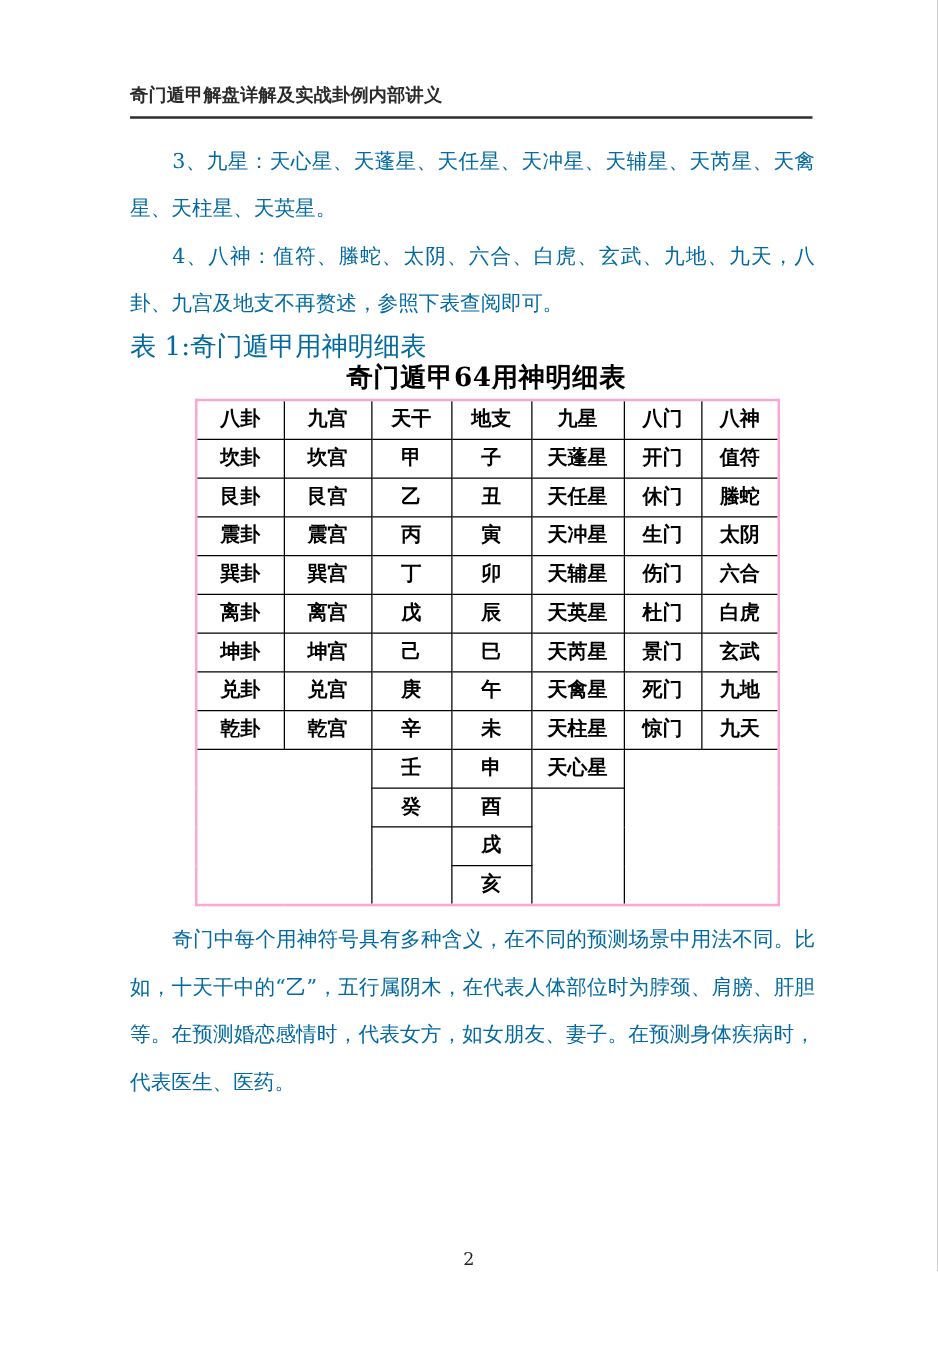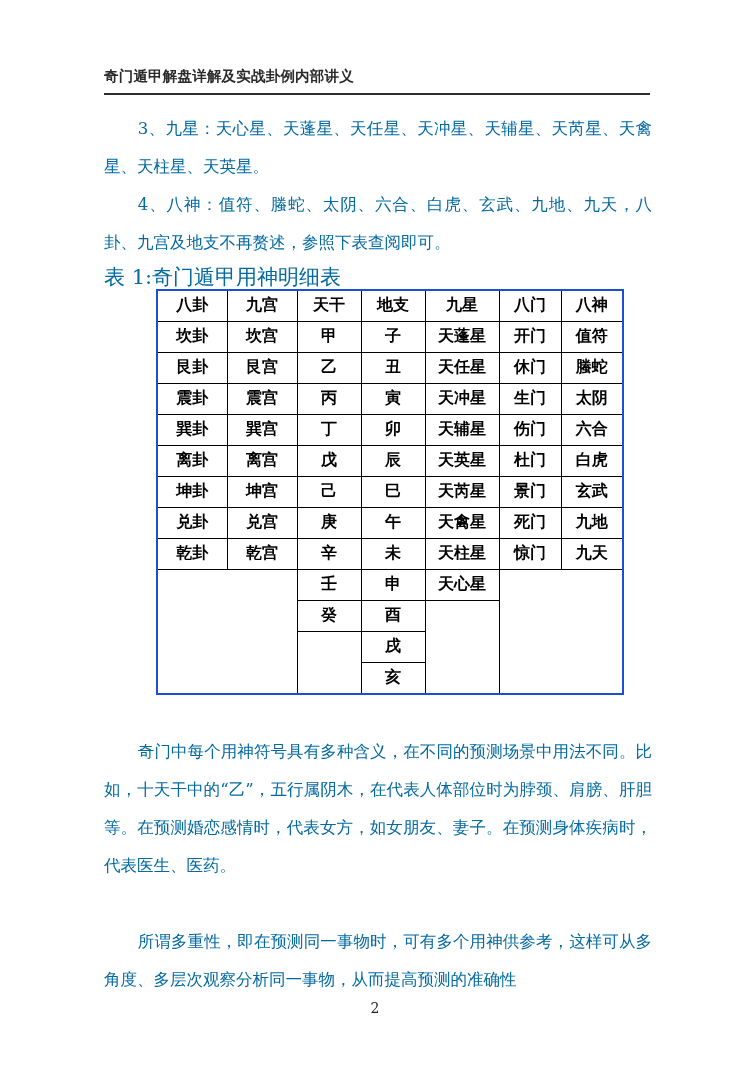--- a/index.html
+++ b/index.html
@@ -85,21 +85,21 @@
     text-align: center;
     color: #000;
     letter-spacing: 0.5px;
     padding-bottom: 4px;
     line-height: 26px;
   }
   table.mx {
     border-collapse: collapse;
     width: 466px;
     table-layout: fixed;
-    border: 2px solid #1d4ed8;
+    border: 2px solid #f9a8d4;
   }
   table.mx td {
     border: 1px solid #000;
     height: 26px;
     text-align: center;
     vertical-align: middle;
     font-family: "DejaVu Serif", serif;
     font-size: 16px;
     font-weight: 600;
     color: #000;
@@ -137,20 +137,21 @@
     <div class="doc-header">奇门遁甲解盘详解及实战卦例内部讲义</div>
     <div class="header-rule"></div>
 
     <div class="body-text indent2 p-n3">3、九星：天心星、天蓬星、天任星、天冲星、天辅星、天芮星、天禽星、天柱星、天英星。</div>
 
     <div class="body-text indent2 p-n4">4、八神：值符、螣蛇、太阴、六合、白虎、玄武、九地、九天，八卦、九宫及地支不再赘述，参照下表查阅即可。</div>
 
     <div class="body-text p-tbl">表 1:奇门遁甲用神明细表</div>
 
     <div class="table-wrap">
+      <div class="tbl-title">奇门遁甲64用神明细表</div>
 
       <table class="mx">
         <colgroup>
           <col class="col-bagua">
             <col class="col-jiugong">
             <col class="col-tiangan">
           <col class="col-dizhi">
             <col class="col-jiuxing">
             <col class="col-bamen">
           <col class="col-bashen">
@@ -257,18 +258,17 @@
           </tr>
           <tr>
             <td>亥</td>
           </tr>
         </tbody>
       </table>
     </div>
 
     <div class="body-text indent2 p-s2b">奇门中每个用神符号具有多种含义，在不同的预测场景中用法不同。比如，十天干中的“乙”，五行属阴木，在代表人体部位时为脖颈、肩膀、肝胆等。在预测婚恋感情时，代表女方，如女朋友、妻子。在预测身体疾病时，代表医生、医药。</div>
 
-    <div class="body-text indent2 p-s3b">所谓多重性，即在预测同一事物时，可有多个用神供参考，这样可从多角度、多层次观察分析同一事物，从而提高预测的准确性</div>
 
     <div class="page-num">2</div>
 
   </div>
 </div>
 
 </body></html>

